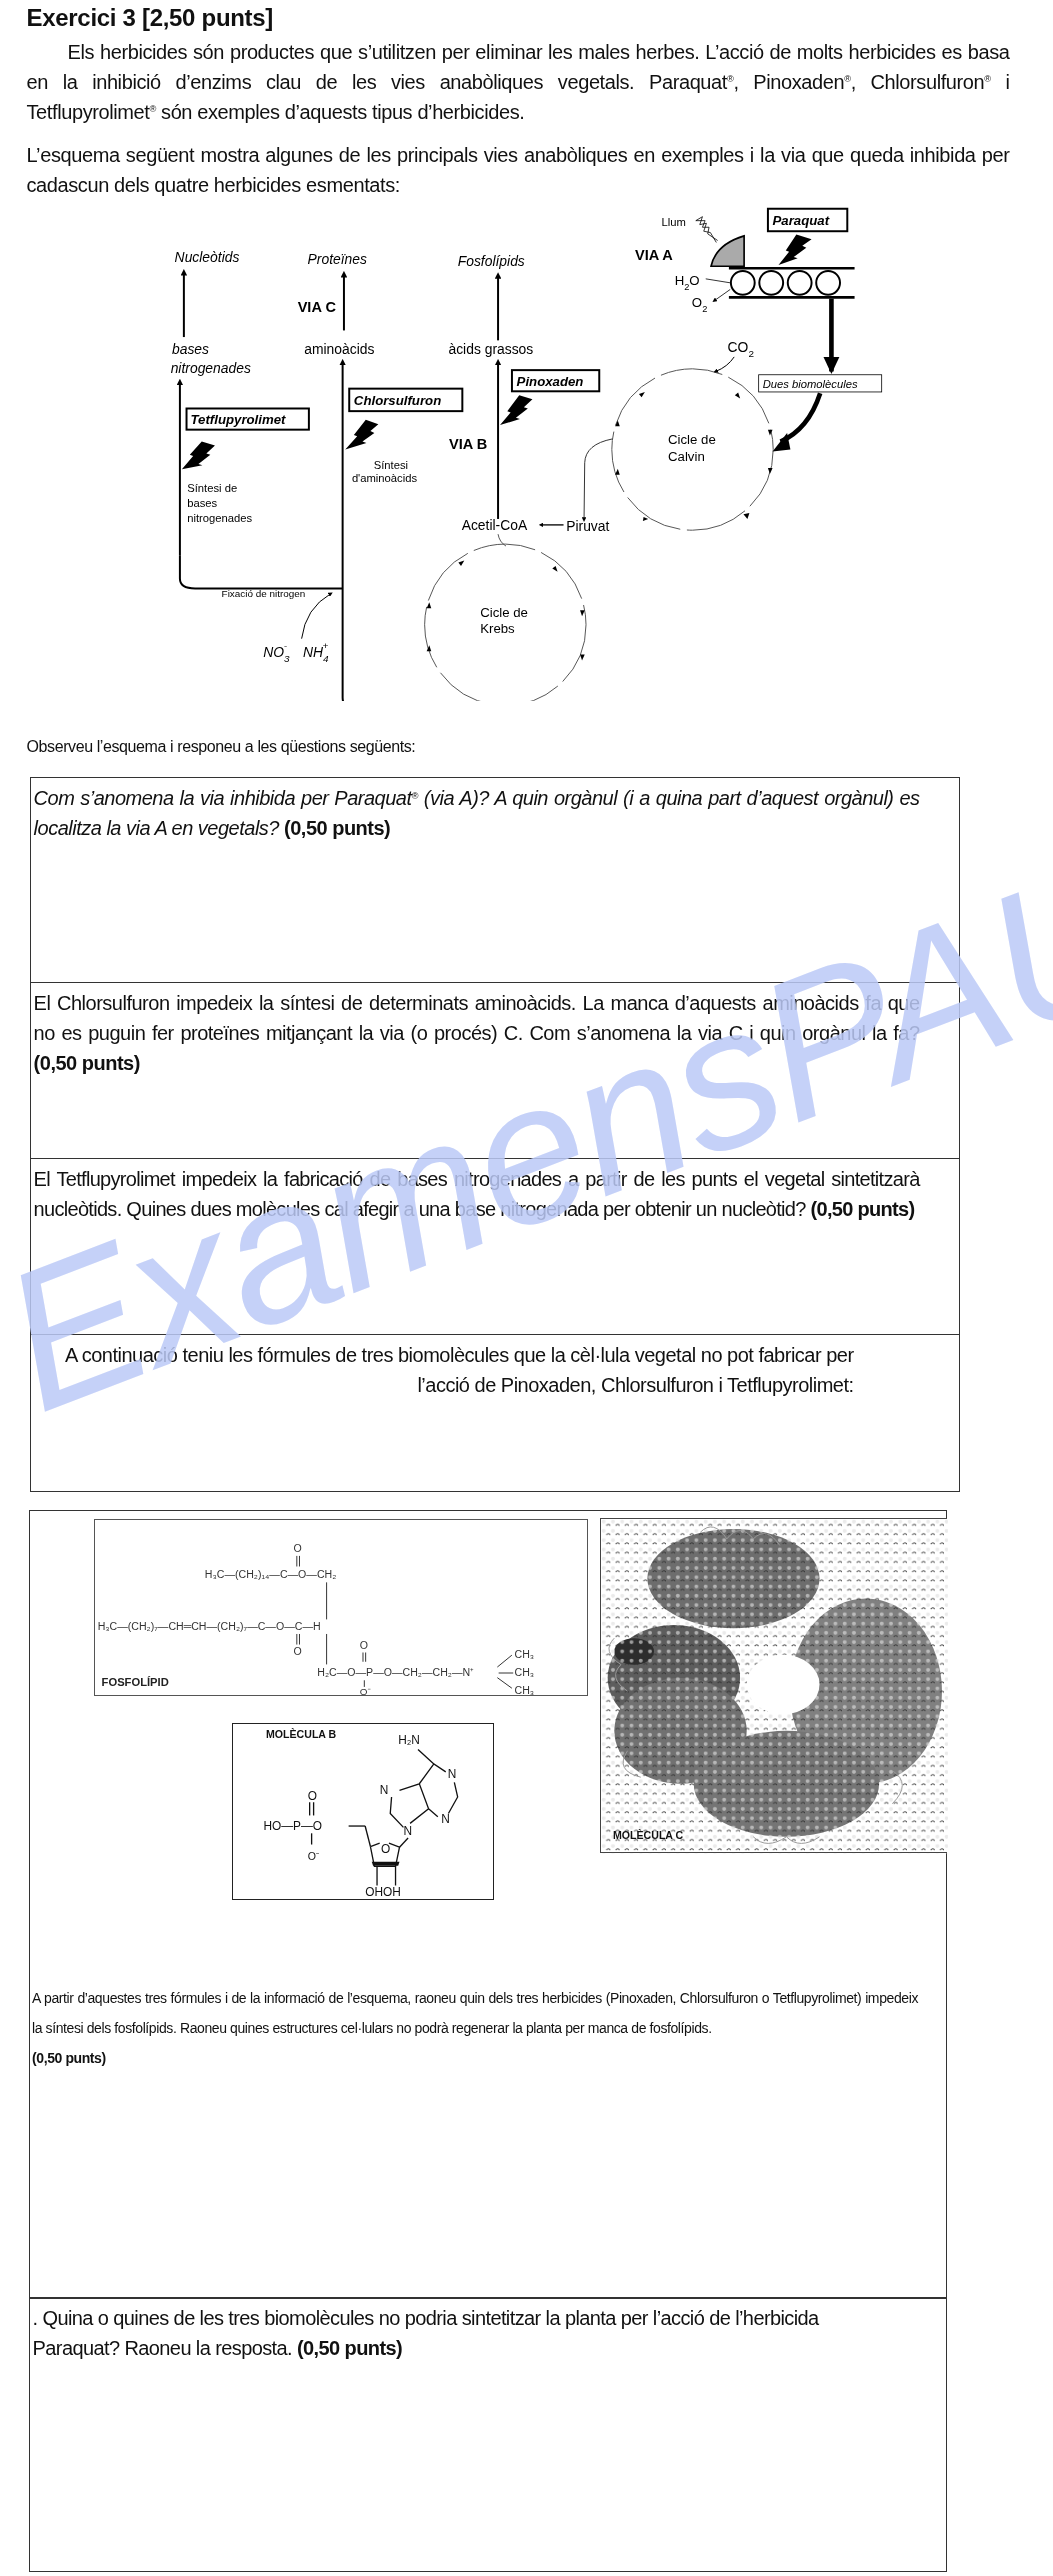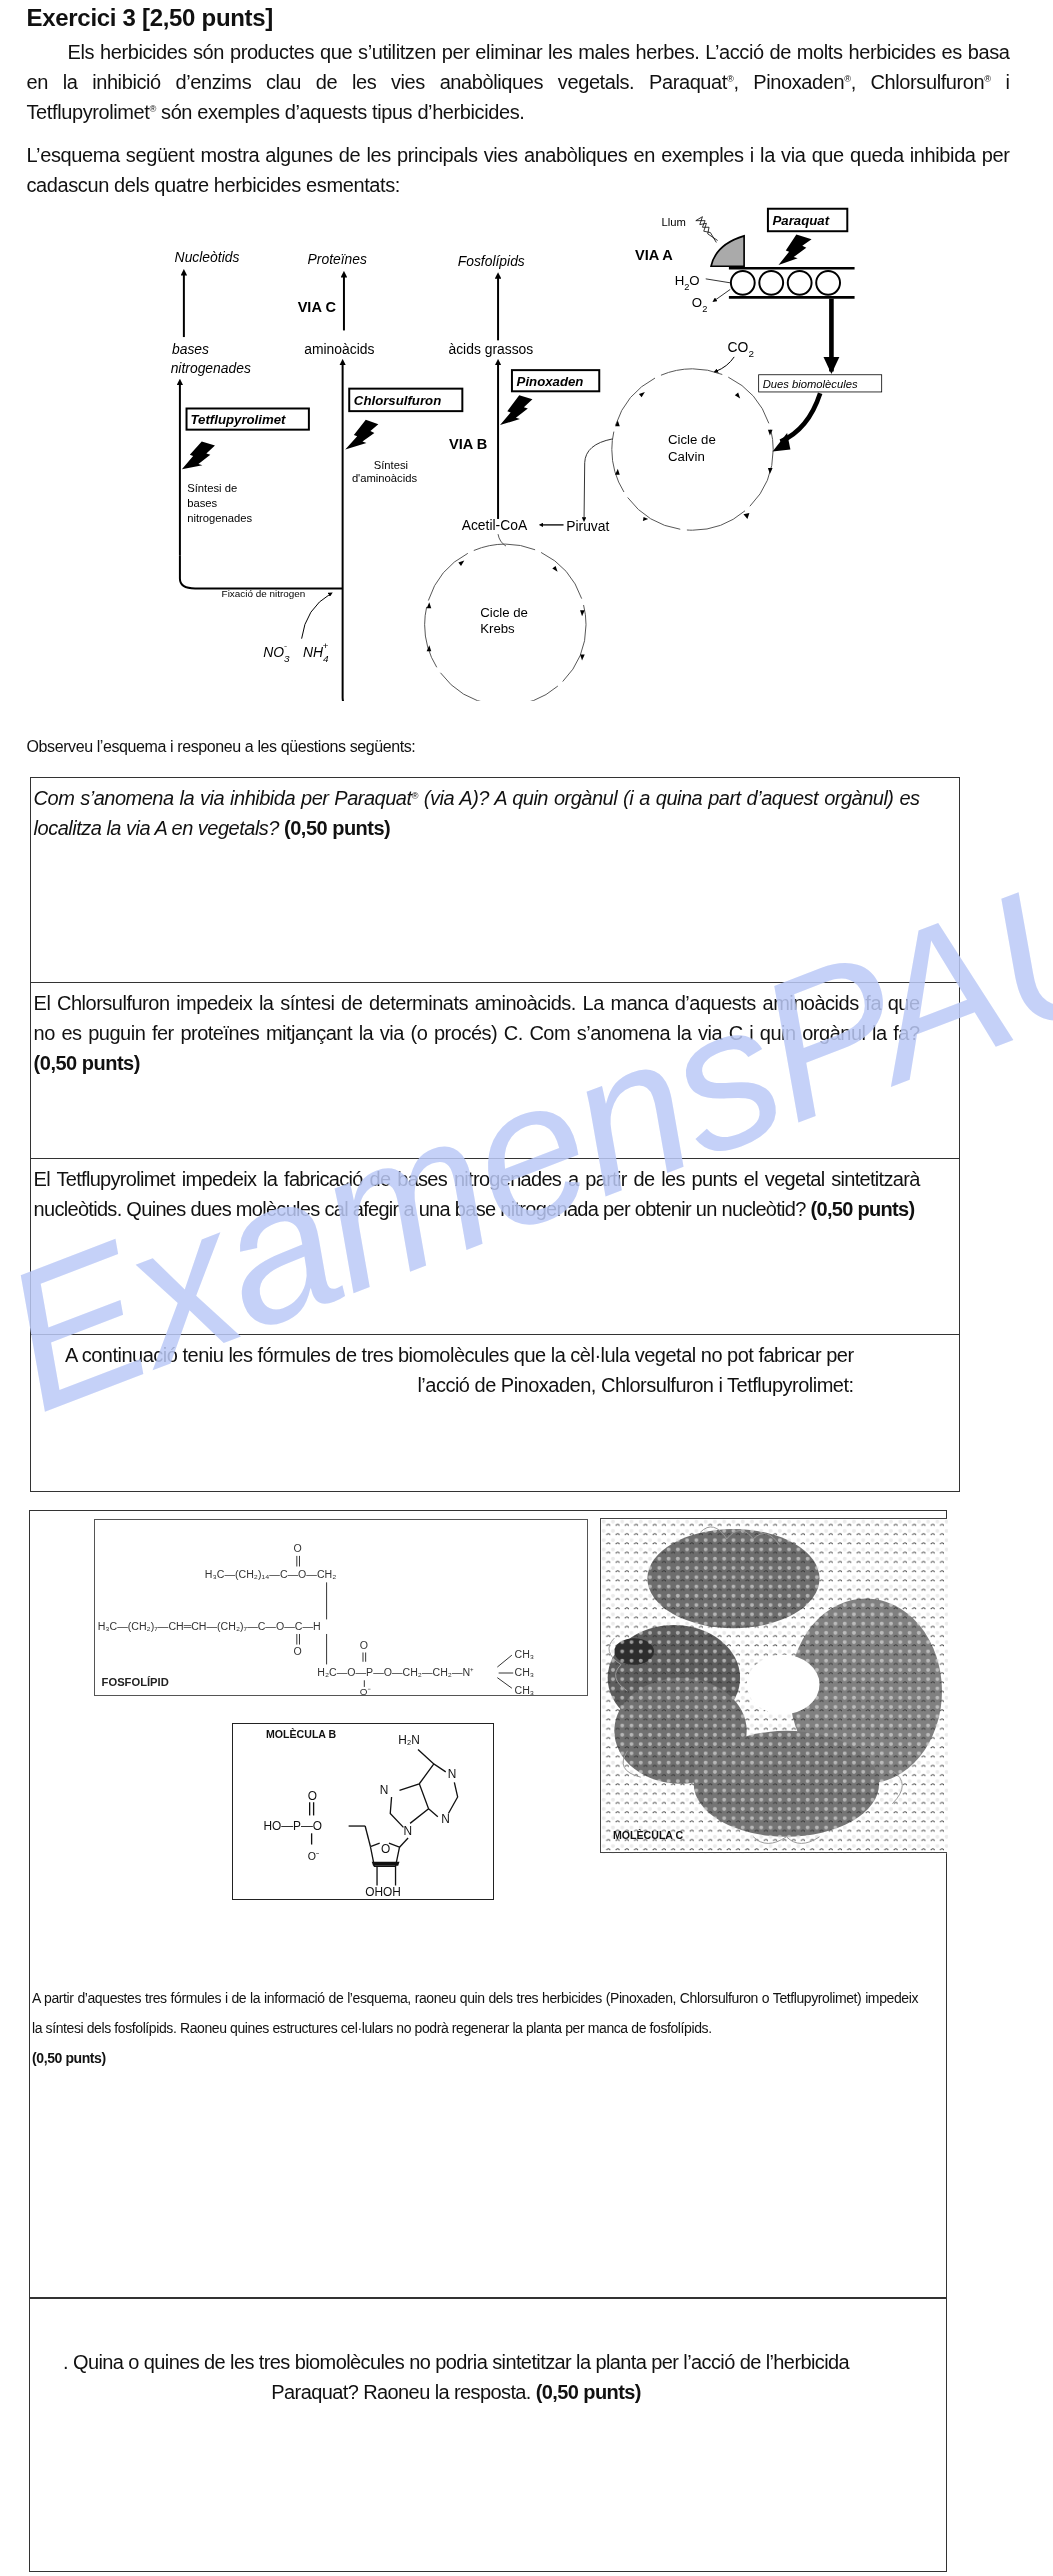--- a/index.html
+++ b/index.html
@@ -299,19 +299,19 @@
     </g>
   </svg>
   <div class="mol-label" style="left:12px; top:310px;">MOLÈCULA C</div>
 </div>
 
 <div class="abs" style="left:32px; top:1983px; width:886px; font-size:14px; line-height:30px; letter-spacing:-0.4px; text-align:justify;">
   <span>A partir d’aquestes tres fórmules i de la informació de l’esquema, raoneu quin dels tres herbicides (Pinoxaden, Chlorsulfuron o Tetflupyrolimet) impedeix la síntesi dels fosfolípids. Raoneu quines estructures cel·lulars no podrà regenerar la planta per manca de fosfolípids.</span><br><span class="b">(0,50 punts)</span>
 </div>
 
 <div class="qbox" style="top:2297px; height:275px; left:29px; width:918px; border-top:1.3px solid #333;">
-  <div class="qtext" style="width:847px; text-align:center; letter-spacing:-0.6px;margin-top:44px;">
+  <div class="qtext" style="width:847px; text-align:left; letter-spacing:-0.6px;">
     <span>. Quina o quines de les tres biomolècules no podria sintetitzar la planta per l’acció de l’herbicida Paraquat? Raoneu la resposta. </span><span class="b">(0,50 punts)</span>
   </div>
 </div>
 
 <div class="watermark">ExamensPAU.cat</div>
 
 
 </body></html>

